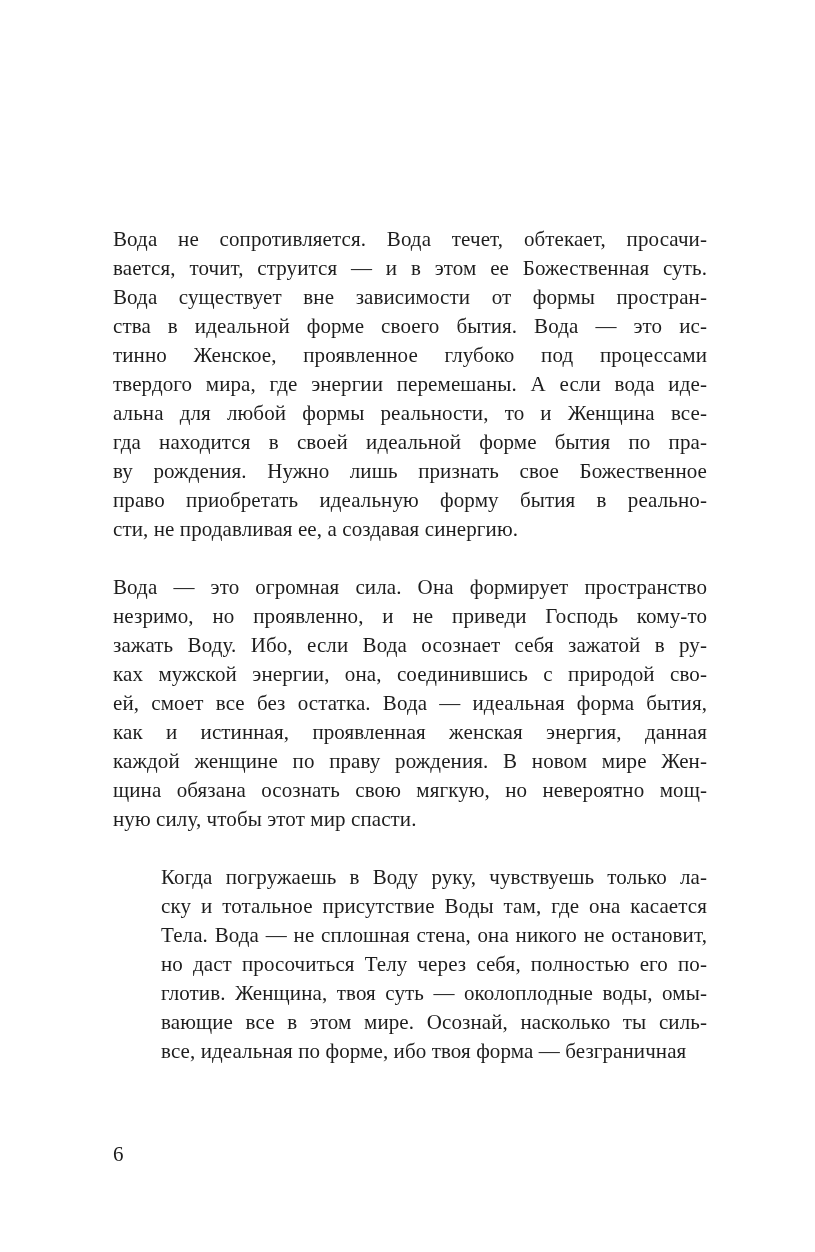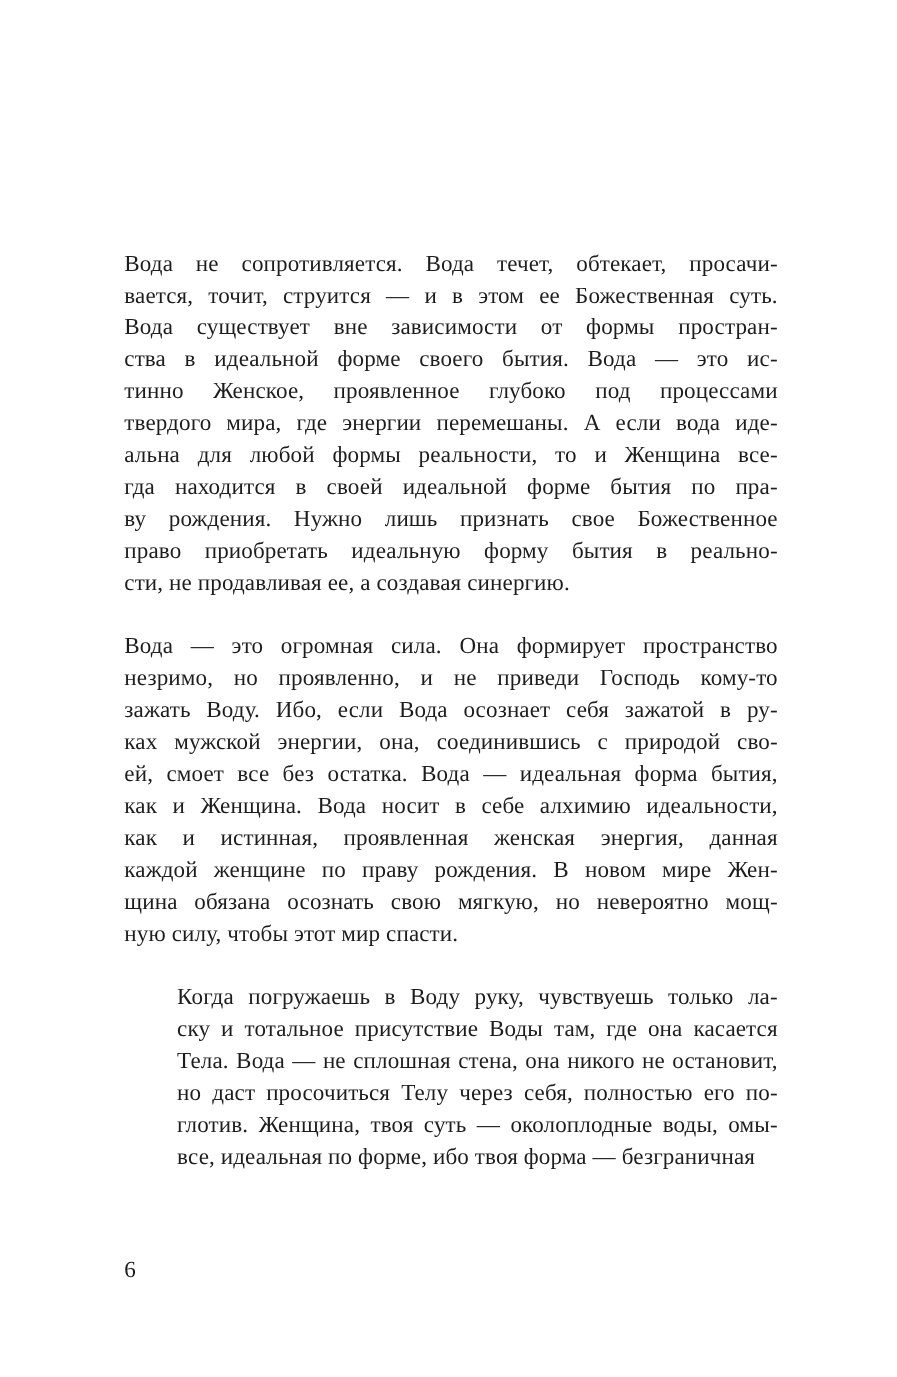--- a/index.html
+++ b/index.html
@@ -73,29 +73,29 @@
         <span class="line">ву рождения. Нужно лишь признать свое Божественное</span>
         <span class="line">право приобретать идеальную форму бытия в реально-</span>
         <span class="line last">сти, не продавливая ее, а создавая синергию.</span>
       </p>
       <p class="paragraph">
         <span class="line">Вода — это огромная сила. Она формирует пространство</span>
         <span class="line">незримо, но проявленно, и не приведи Господь кому-то</span>
         <span class="line">зажать Воду. Ибо, если Вода осознает себя зажатой в ру-</span>
         <span class="line">ках мужской энергии, она, соединившись с природой сво-</span>
         <span class="line">ей, смоет все без остатка. Вода — идеальная форма бытия,</span>
-        <span class="line">как и Женщина. Вода носит в себе алхимию идеальности,</span>
         <span class="line">как и истинная, проявленная женская энергия, данная</span>
         <span class="line">каждой женщине по праву рождения. В новом мире Жен-</span>
         <span class="line">щина обязана осознать свою мягкую, но невероятно мощ-</span>
         <span class="line last">ную силу, чтобы этот мир спасти.</span>
       </p>
       <p class="paragraph">
         <span class="line">Когда погружаешь в Воду руку, чувствуешь только ла-</span>
         <span class="line">ску и тотальное присутствие Воды там, где она касается</span>
         <span class="line">Тела. Вода — не сплошная стена, она никого не остановит,</span>
         <span class="line">но даст просочиться Телу через себя, полностью его по-</span>
         <span class="line">глотив. Женщина, твоя суть — околоплодные воды, омы-</span>
+        <span class="line">вающие все в этом мире. Осознай, насколько ты силь-</span>
         <span class="line last">все, идеальная по форме, ибо твоя форма — безграничная</span>
       </p>
     </div>
   <div class="page-number">6</div>
 </div>
 
 </body></html>

